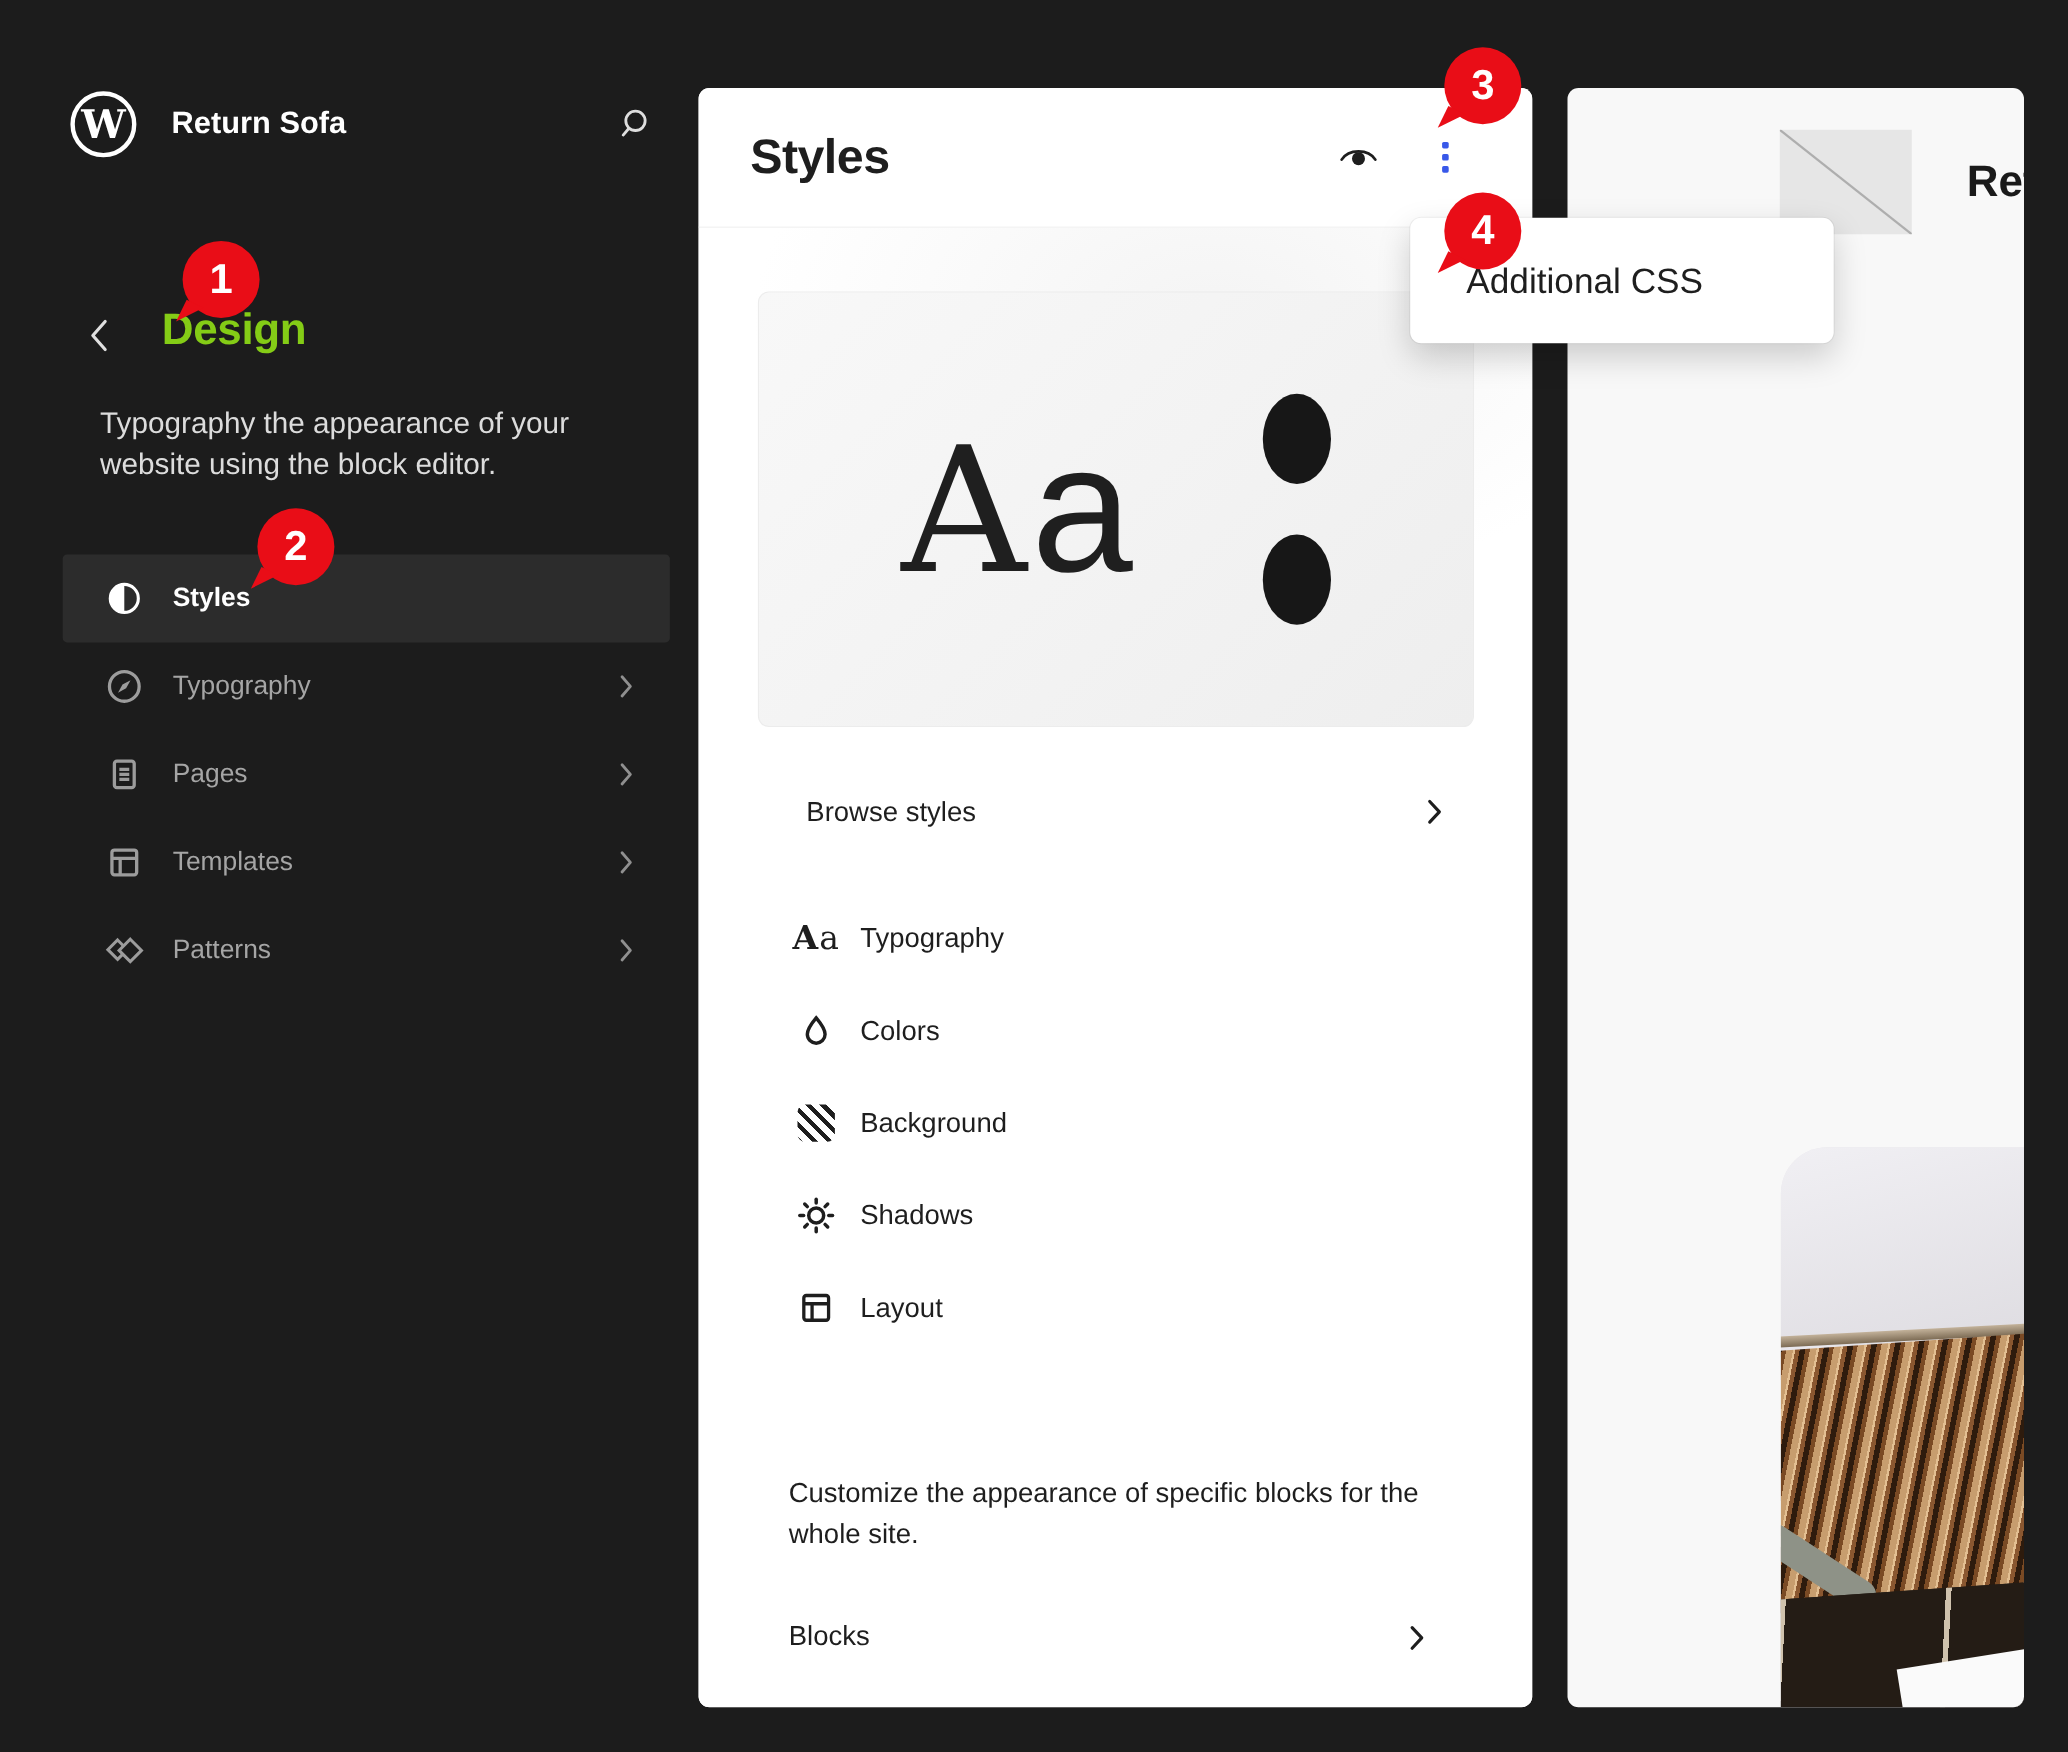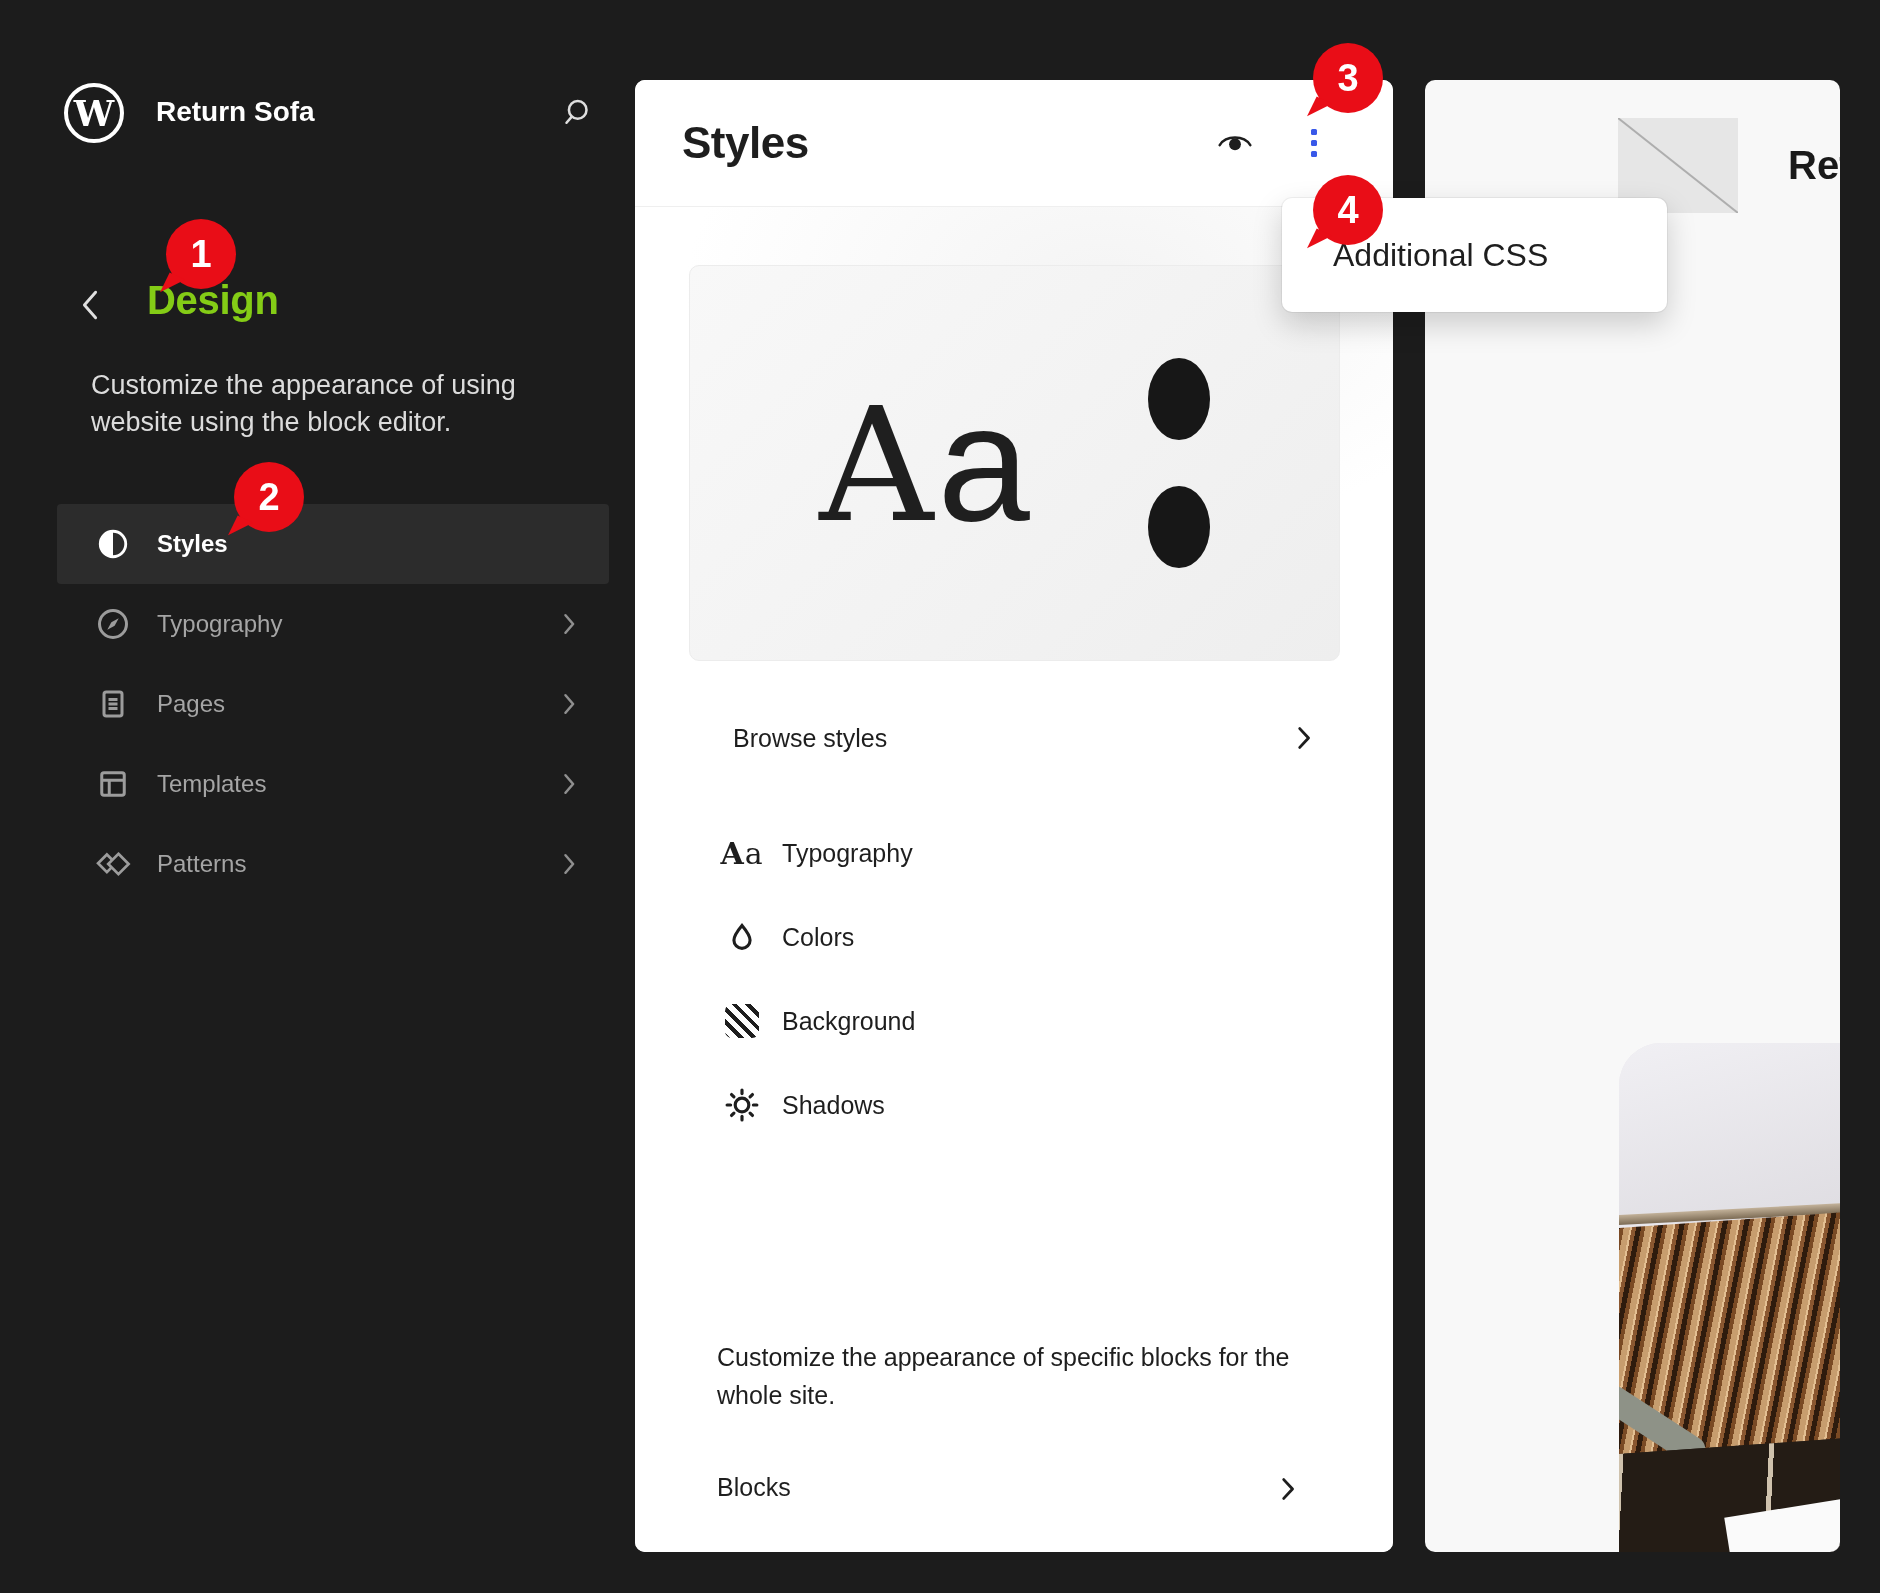--- a/index.html
+++ b/index.html
@@ -117,21 +117,21 @@
 
     <div class="back-btn">
       <span>
         <svg width="20" height="32" viewBox="0 0 12 20" fill="none" stroke="#e0e0e0" stroke-width="1.8" stroke-linecap="round" stroke-linejoin="round">
           <path d="M9.5 2 L2.5 10 L9.5 18"></path>
         </svg>
       </span>
     </div>
     <div class="design-heading">Design</div>
 
-    <div class="sidebar-desc">Customize the appearance of using website using the block editor.</div>
+    <div class="sidebar-desc">Typography the appearance of your website using the block editor.</div>
 
     <nav class="menu">
 
       <div class="menu-row selected">
         <span class="mi">
           <svg width="34" height="34" viewBox="0 0 24 24">
             <circle cx="12" cy="12" r="9" fill="none" stroke="#fff" stroke-width="2"></circle>
             <path d="M12 3 a9 9 0 0 0 0 18 Z" fill="#fff"></path>
           </svg>
         </span>
@@ -279,20 +279,30 @@
             <line x1="19.2" y1="12" x2="21.4" y2="12"></line>
             <line x1="5.4" y1="5.4" x2="6.9" y2="6.9"></line>
             <line x1="17.1" y1="17.1" x2="18.6" y2="18.6"></line>
             <line x1="5.4" y1="18.6" x2="6.9" y2="17.1"></line>
             <line x1="17.1" y1="6.9" x2="18.6" y2="5.4"></line>
           </svg>
         </span>
         <span class="s-label">Shadows</span>
       </div>
 
+      <div class="section-row">
+        <span class="s-icon">
+          <svg width="36" height="36" viewBox="0 0 24 24" fill="none" stroke="#1e1e1e" stroke-width="2">
+            <rect x="4.5" y="4.5" width="15" height="15" rx="1.5"></rect>
+            <line x1="4.5" y1="9.5" x2="19.5" y2="9.5"></line>
+            <line x1="9.5" y1="9.5" x2="9.5" y2="19.5"></line>
+          </svg>
+        </span>
+        <span class="s-label">Layout</span>
+      </div>
     </div>
 
     <p class="blocks-hint">Customize the appearance of specific blocks for the whole site.</p>
 
     <div class="blocks-row">
       <span class="rowlabel">Blocks</span>
       <span>
         <svg width="15" height="26" viewBox="0 0 12 20" fill="none" stroke="#1e1e1e" stroke-width="2.3" stroke-linecap="round" stroke-linejoin="round">
             <path d="M3 2.5 L10 10 L3 17.5"></path>
           </svg>

